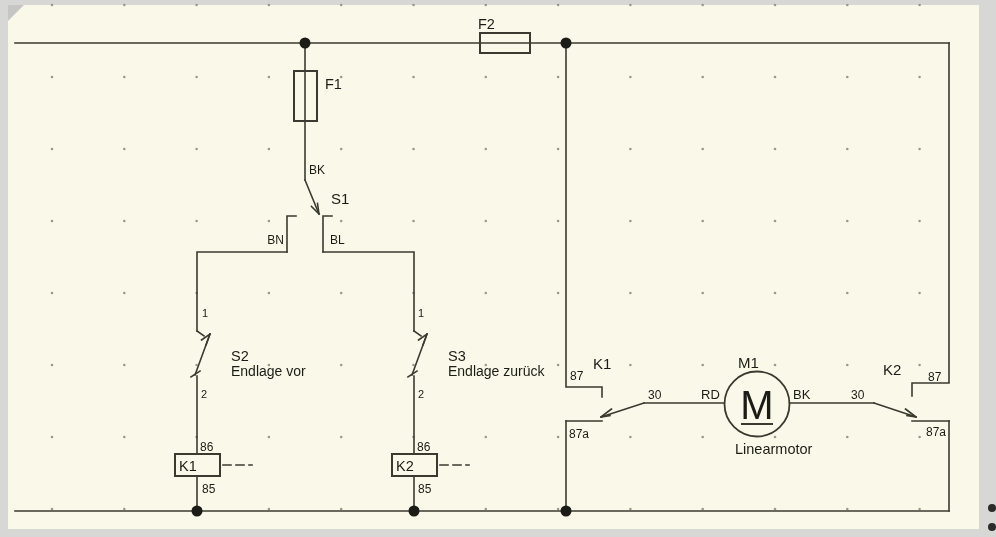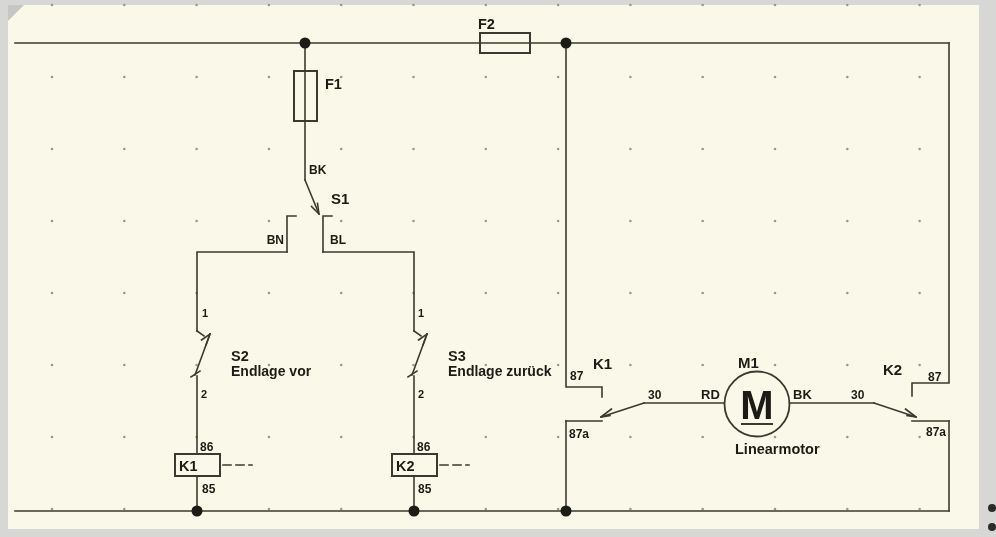--- a/index.html
+++ b/index.html
@@ -1,17 +1,17 @@
 <!DOCTYPE html>
 <html><head>
 <meta charset="utf-8">
 <style>
   html,body{margin:0;padding:0;background:#d7d7d5;}
   .stage{position:relative;width:996px;height:537px;overflow:hidden;
-         font-family:"Liberation Sans", sans-serif;font-weight:bold;}
+         font-family:"Liberation Sans", sans-serif;}
   svg{display:block;}
   text{fill:#1c1c16;}
 </style>
 </head>
 <body>
 
 <div class="stage">
 <svg width="996" height="537" viewBox="0 0 996 537">
 
   <rect x="0" y="0" width="996" height="537" fill="#d7d7d5"></rect>

